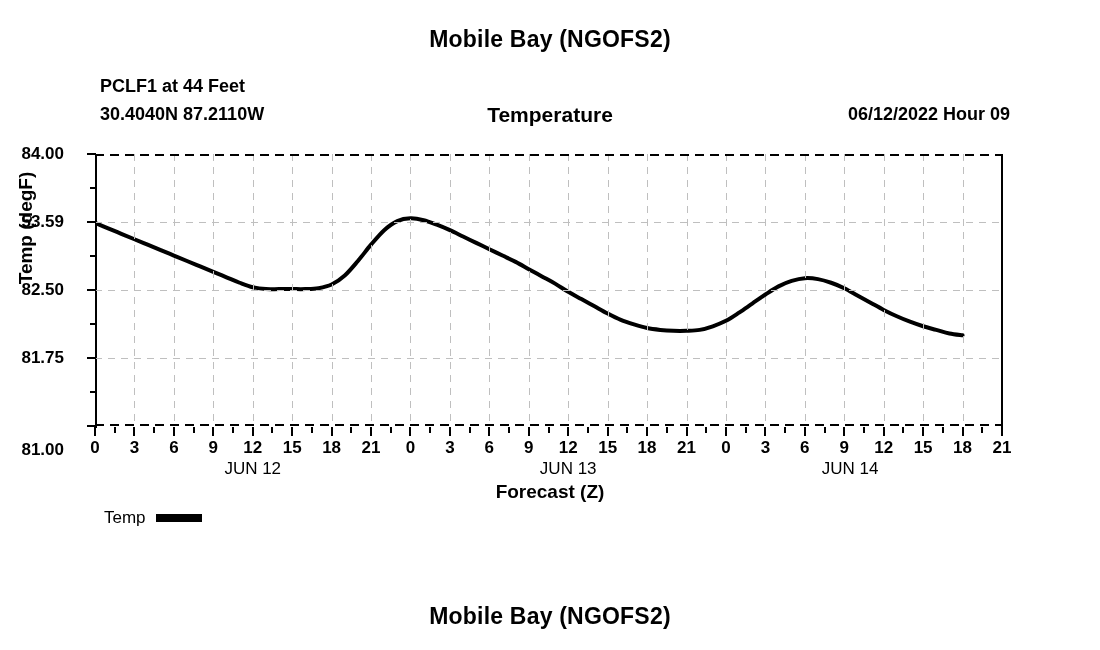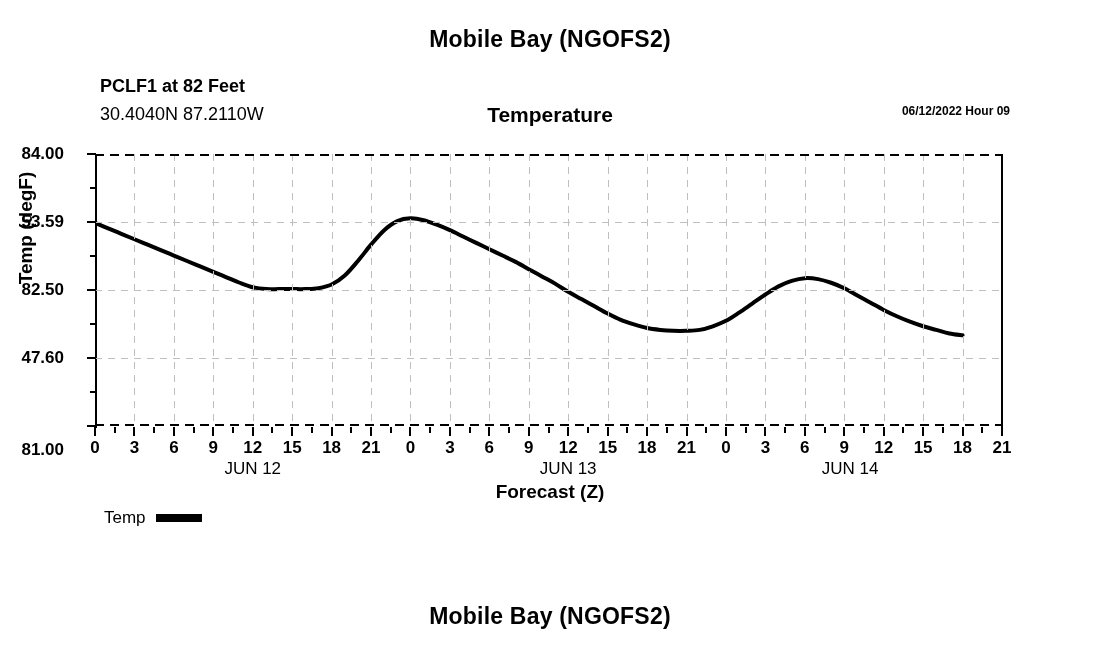--- a/index.html
+++ b/index.html
@@ -39,33 +39,33 @@
   
   #station-name {
     left: 100px; top: 76px;
     font-size: 18px;
     font-weight: bold;
     white-space: nowrap;
   }
   #station-coords {
     left: 100px; top: 104px;
     font-size: 18px;
-    font-weight: normal;
+    font-weight: bold;
     white-space: nowrap;
   }
   #subtitle {
     left: 0; top: 103px;
     width: 1100px;
     text-align: center;
     font-size: 21px;
     font-weight: bold;
   }
   #run-stamp {
     right: 90px; top: 104px;
-    font-size: 12px;
+    font-size: 18px;
     font-weight: bold;
     white-space: nowrap;
   }
 
   
   #plot-area {
     left: 95px; top: 154px;
     width: 907px; height: 272px;
   }
   #plot-frame-left {
@@ -201,21 +201,21 @@
     background: #000;
   }
 
   svg { display: block; }
 </style>
 </head>
 <body>
 
 <div class="abs" id="top-title">Mobile Bay (NGOFS2)</div>
 
-<div class="abs" id="station-name">PCLF1 at 82 Feet</div>
+<div class="abs" id="station-name">PCLF1 at 44 Feet</div>
 <div class="abs" id="station-coords">30.4040N  87.2110W</div>
 <div class="abs" id="subtitle">Temperature</div>
 <div class="abs" id="run-stamp">06/12/2022 Hour 09</div>
 
 <div class="abs" id="ylabel">Temp (degF)</div>
 <div class="abs" id="xlabel">Forecast (Z)</div>
 
 <div class="abs" id="plot-frame-left"></div>
 <div class="abs" id="plot-frame-right"></div>
 
@@ -257,21 +257,21 @@
 </div>
 
 <div id="ytick-layer">
     <div class="ytick-major" style="top: 153px;"></div>
     <div class="ytick-label" style="top: 144px;">84.00</div>
     <div class="ytick-major" style="top: 221px;"></div>
     <div class="ytick-label" style="top: 212px;">53.59</div>
     <div class="ytick-major" style="top: 289px;"></div>
     <div class="ytick-label" style="top: 280px;">82.50</div>
     <div class="ytick-major" style="top: 357px;"></div>
-    <div class="ytick-label" style="top: 348px;">47.60</div>
+    <div class="ytick-label" style="top: 348px;">81.75</div>
     <div class="ytick-major" style="top: 425px;"></div>
     <div class="ytick-label" style="top: 440px;">81.00</div>
     <div class="ytick-minor" style="top: 187px;"></div>
     <div class="ytick-minor" style="top: 255px;"></div>
     <div class="ytick-minor" style="top: 323px;"></div>
     <div class="ytick-minor" style="top: 391px;"></div>
   </div>
 <div id="xtick-layer">
     <div class="xtick-major" style="left: 94px;"></div>
     <div class="xtick-label" style="left: 95px;">0</div>

